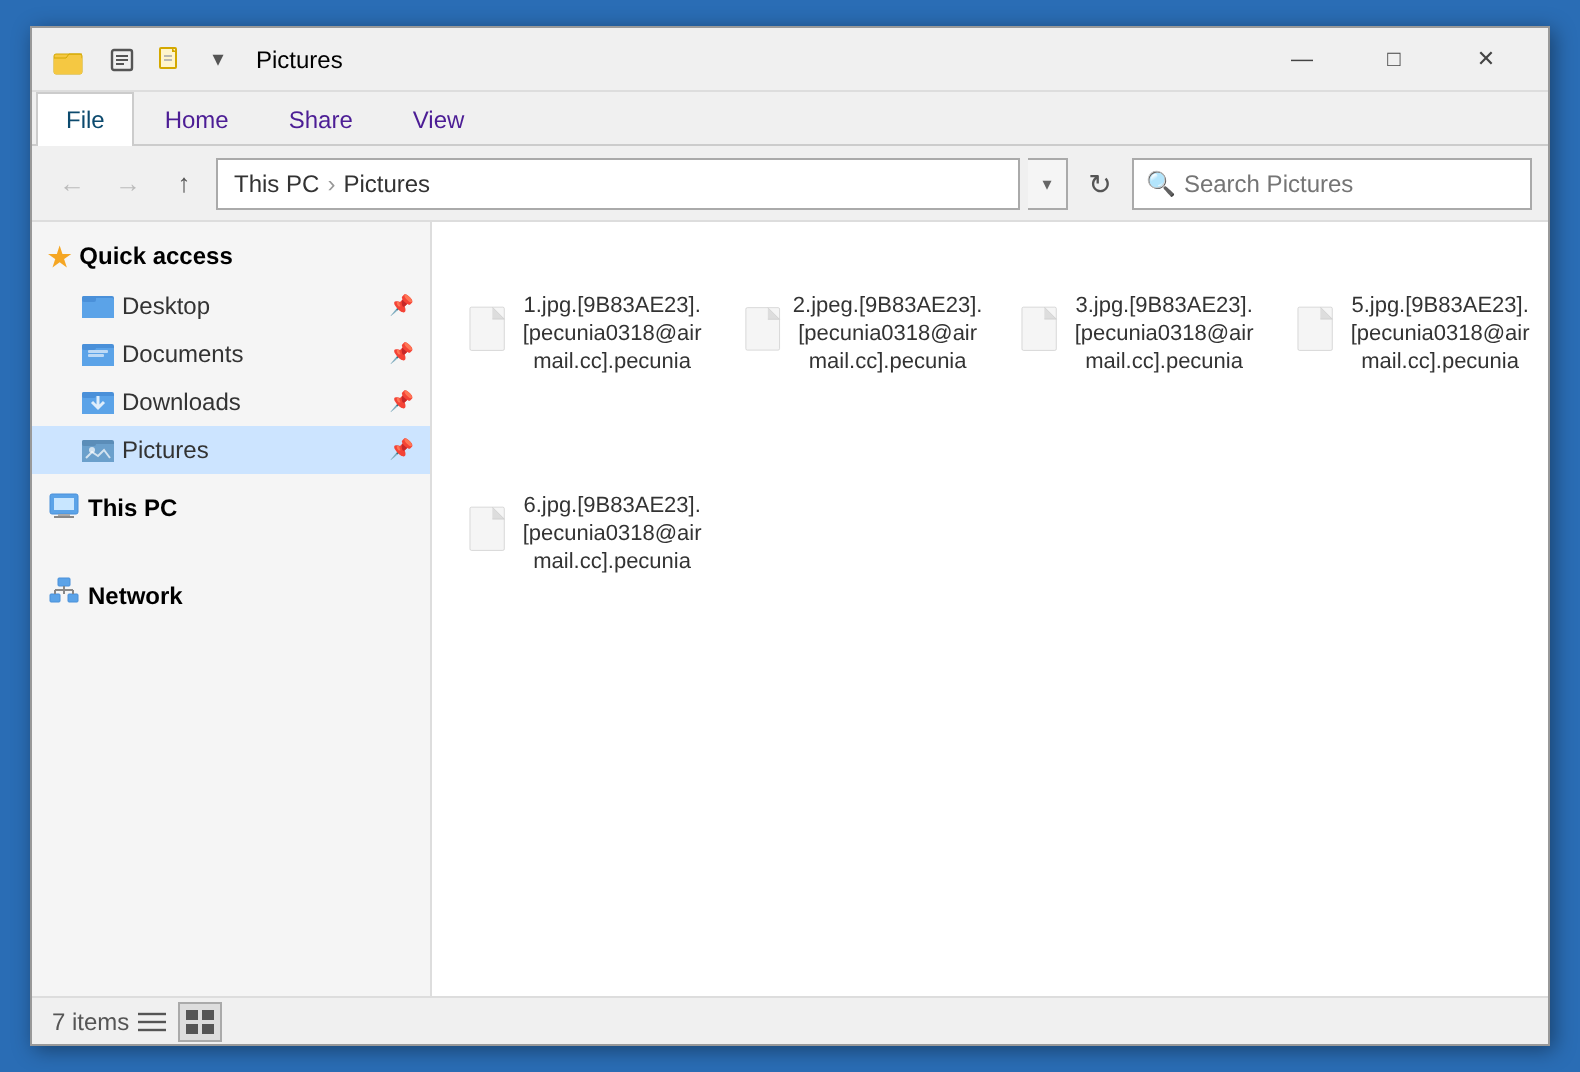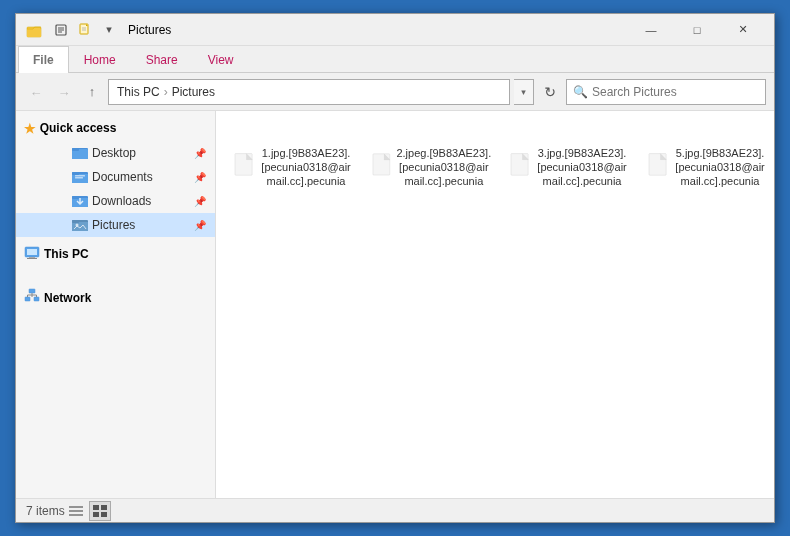--- a/index.html
+++ b/index.html
@@ -86,31 +86,30 @@
     }
     .ribbon-tabs {
       display: flex;
       gap: 0;
       padding: 0 2px;
     }
     .ribbon-tab {
       padding: 6px 14px;
       font-size: 12px;
       cursor: pointer;
-      color: #be185d;
+      color: #4c1d95;
       border: 1px solid transparent;
       border-bottom: none;
       margin-bottom: -1px;
     }
     .ribbon-tab.active {
       background: #fff;
       border-color: #ccc;
       border-bottom-color: #fff;
-      color: #737373;
-      font-weight: bold;
+      color: #0c4a6e;
     }
 
     
     .address-bar {
       background: #f0f0f0;
       height: 38px;
       display: flex;
       align-items: center;
       padding: 0 8px;
       gap: 4px;
@@ -204,21 +203,21 @@
       display: flex;
       align-items: center;
       height: 24px;
       padding: 0 8px;
       cursor: pointer;
       gap: 4px;
       font-size: 12px;
       color: #333;
     }
     .sidebar-item.selected { background: #cce4ff; }
-    .sidebar-item.indent2 { padding-left: 56px; }
+    .sidebar-item.indent2 { padding-left: 25px; }
     .sidebar-section {
       display: flex;
       align-items: center;
       height: 26px;
       padding: 0 8px;
       cursor: pointer;
       gap: 4px;
       font-size: 12px;
       color: #000;
       font-weight: 600;
@@ -484,20 +483,28 @@
 
         <div class="file-item">
           <svg class="doc-file" viewBox="0 0 70 80">
             <rect x="8" y="4" width="46" height="58" rx="2" fill="#f5f5f5" stroke="#ccc" stroke-width="1"></rect>
             <path d="M38 4 L54 20 L38 20 Z" fill="#ddd"></path>
             <path d="M38 4 L54 20 L38 20" fill="none" stroke="#ccc" stroke-width="1"></path>
           </svg>
           <span class="file-label">5.jpg.[9B83AE23].[pecunia0318@airmail.cc].pecunia</span>
         </div>
 
+        <div class="file-item">
+          <svg class="doc-file" viewBox="0 0 70 80">
+            <rect x="8" y="4" width="46" height="58" rx="2" fill="#f5f5f5" stroke="#ccc" stroke-width="1"></rect>
+            <path d="M38 4 L54 20 L38 20 Z" fill="#ddd"></path>
+            <path d="M38 4 L54 20 L38 20" fill="none" stroke="#ccc" stroke-width="1"></path>
+          </svg>
+          <span class="file-label">6.jpg.[9B83AE23].[pecunia0318@airmail.cc].pecunia</span>
+        </div>
 
 
       </div>
     </div>
   </div>
 
   <div class="status-bar">
     <span class="status-text">7 items</span>
     <div class="view-buttons">
       <div class="view-btn">

